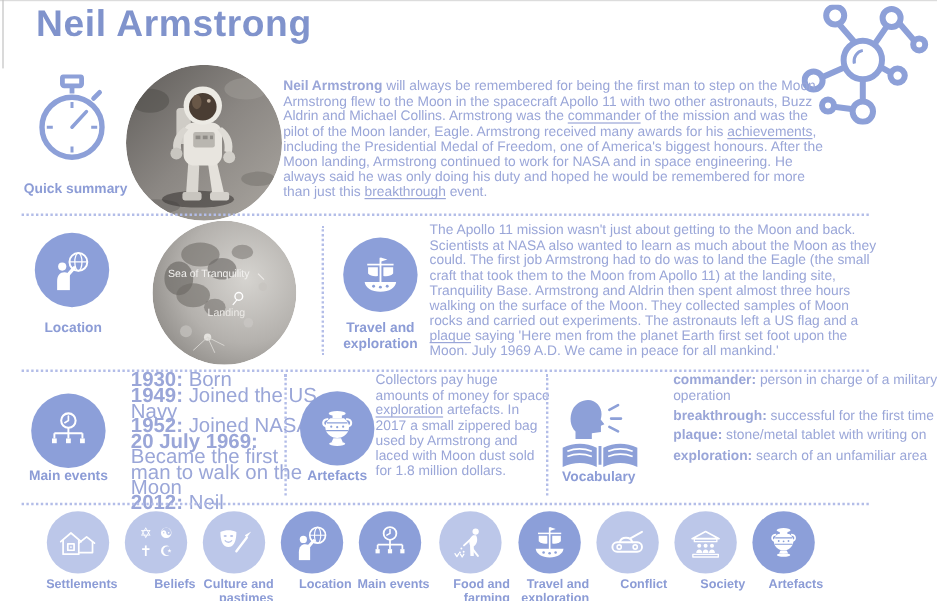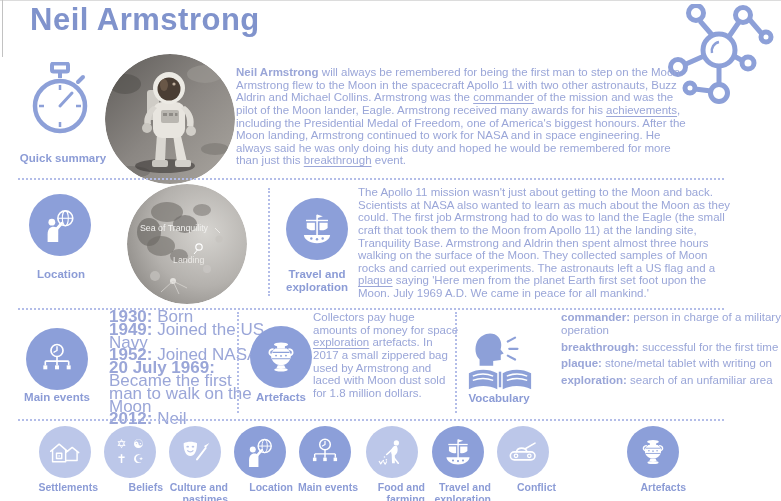--- a/index.html
+++ b/index.html
@@ -388,20 +388,28 @@
     <div class="nav-label">Travel and exploration</div>
   </div>
   <div class="nav-item" style="left:490px">
     <div class="nav-circle c-light">
       <svg width="32" height="27" viewBox="0 0 48 40">
           <use href="#sym-tank"></use>
         </svg>
     </div>
     <div class="nav-label">Conflict</div>
   </div>
+  <div class="nav-item" style="left:555px">
+    <div class="nav-circle c-light">
+      <svg width="30" height="28" viewBox="0 0 48 44">
+          <use href="#sym-temple"></use>
+        </svg>
+    </div>
+    <div class="nav-label">Society</div>
+  </div>
   <div class="nav-item" style="left:620px">
     <div class="nav-circle c-dark">
       <svg width="28" height="28" viewBox="0 0 48 48">
           <use href="#sym-vase"></use>
         </svg>
     </div>
     <div class="nav-label">Artefacts</div>
   </div>
 </div>
 

